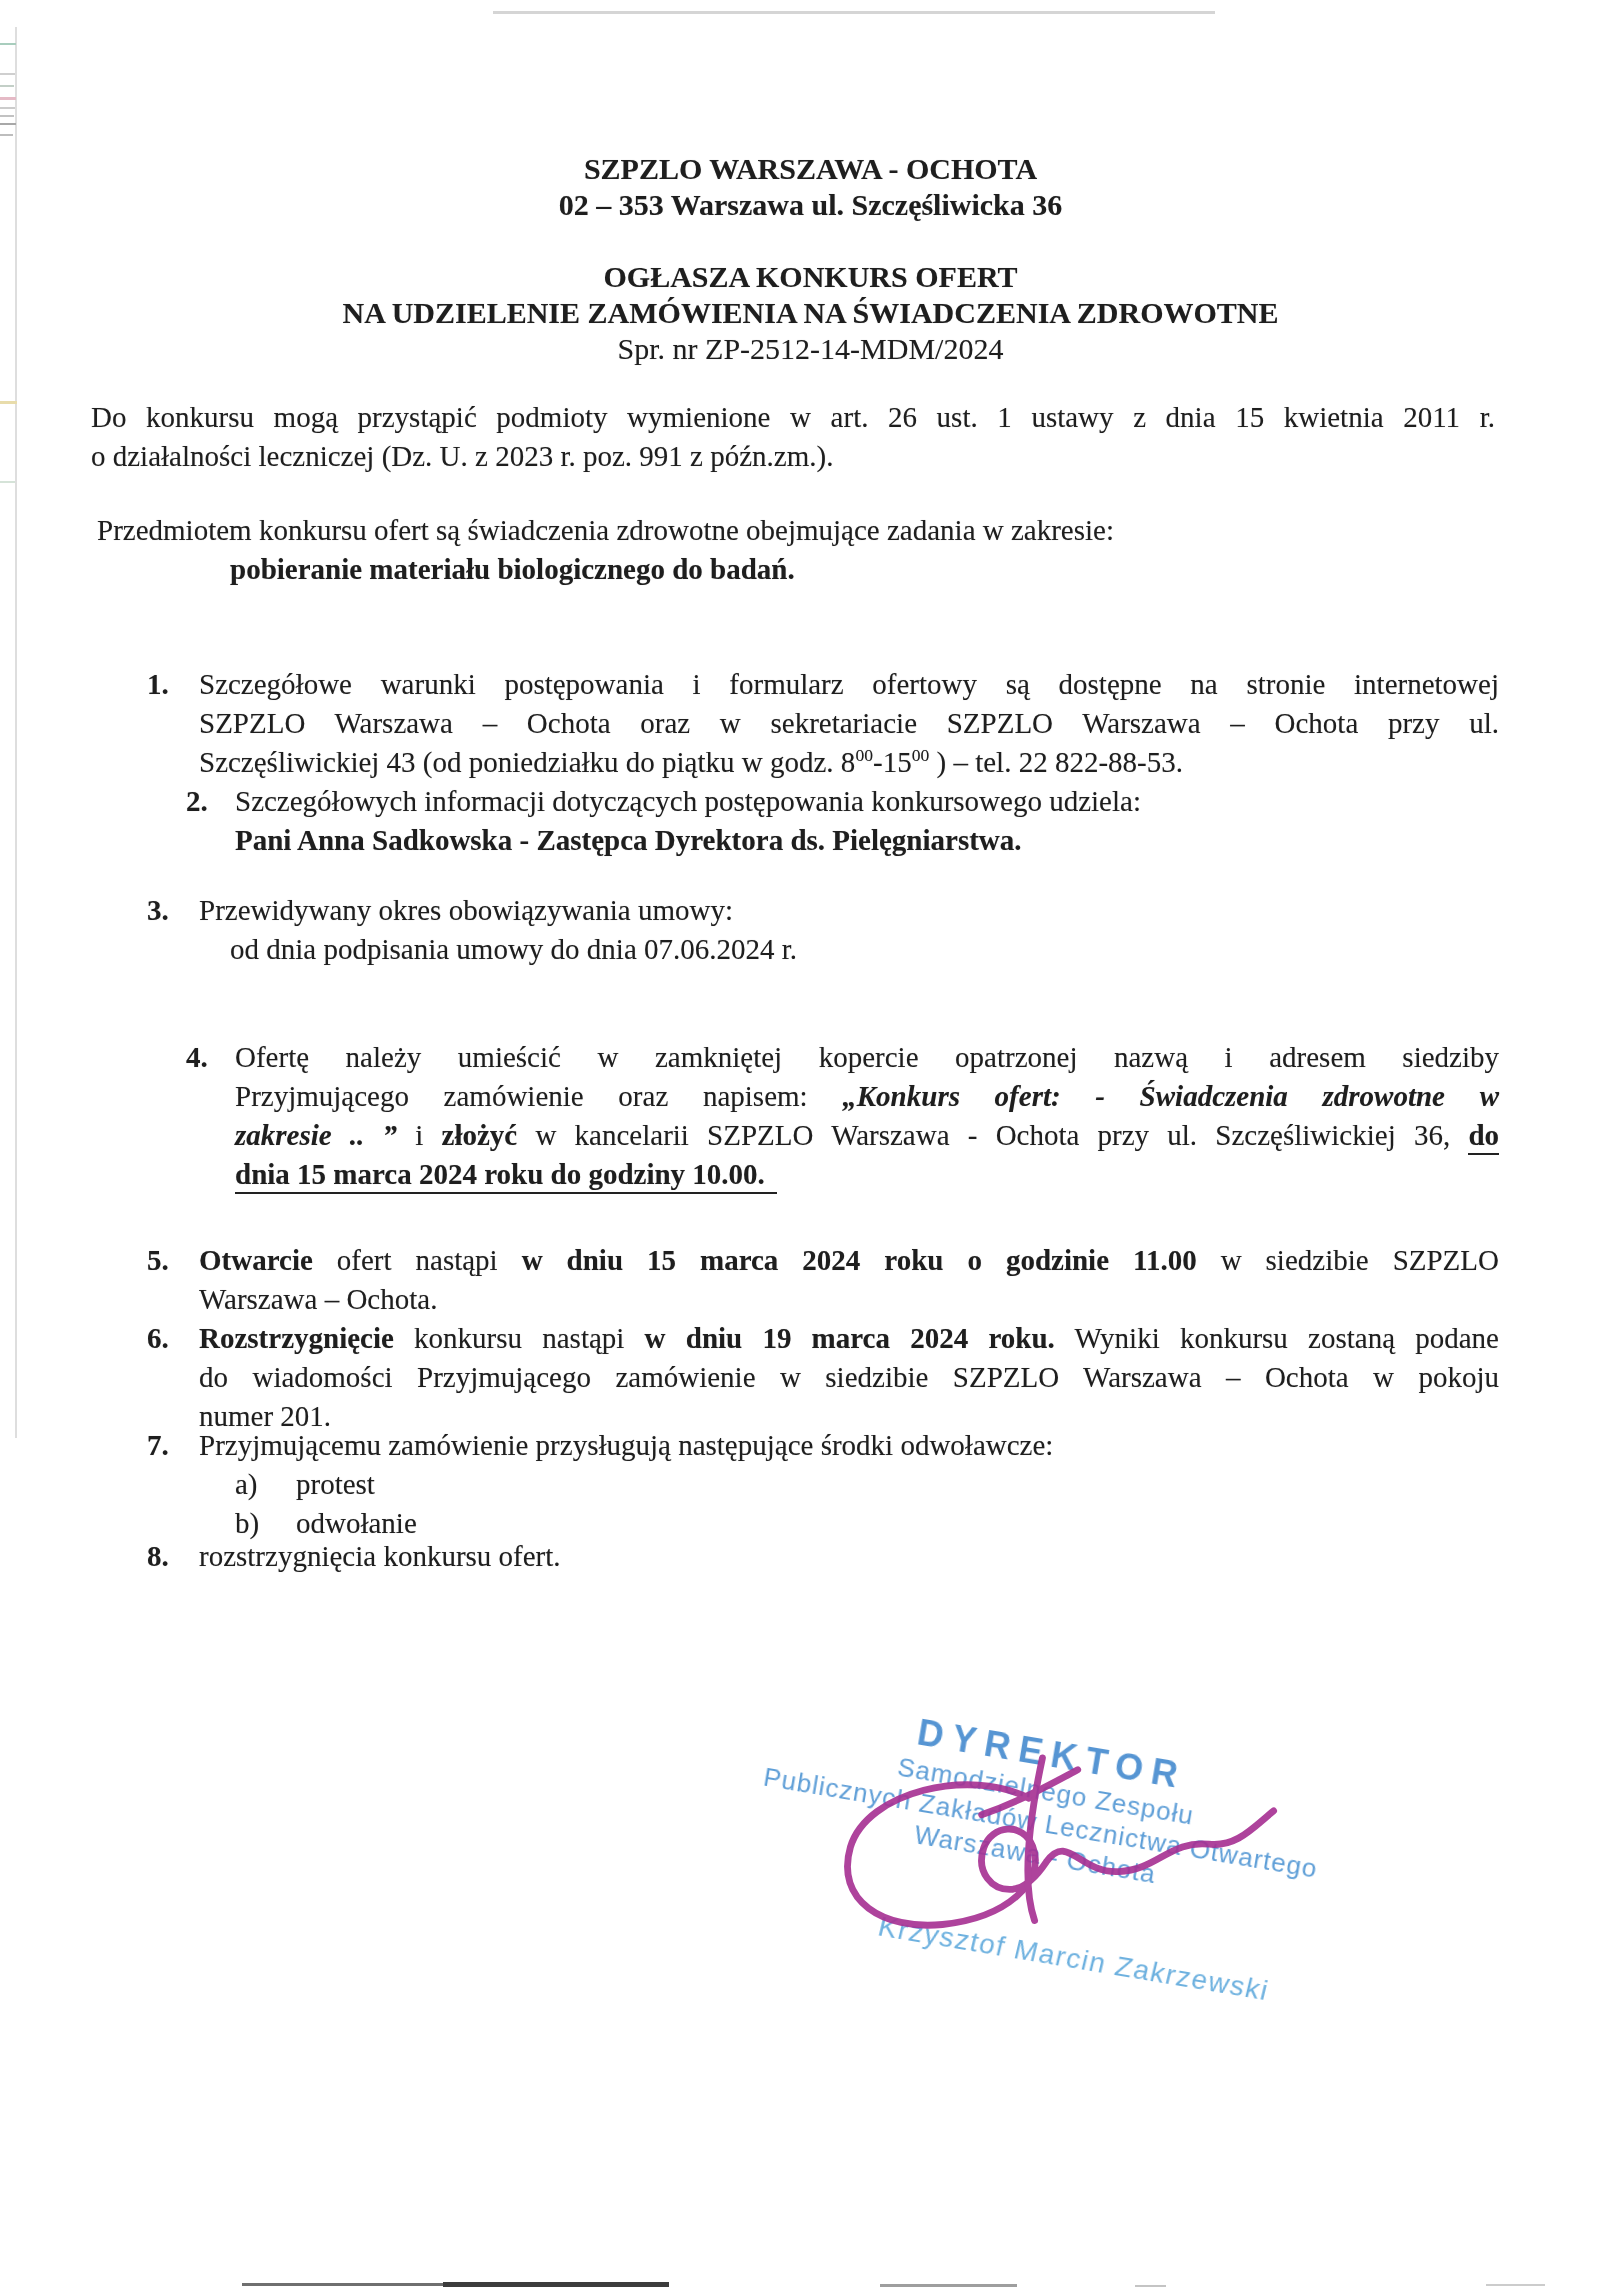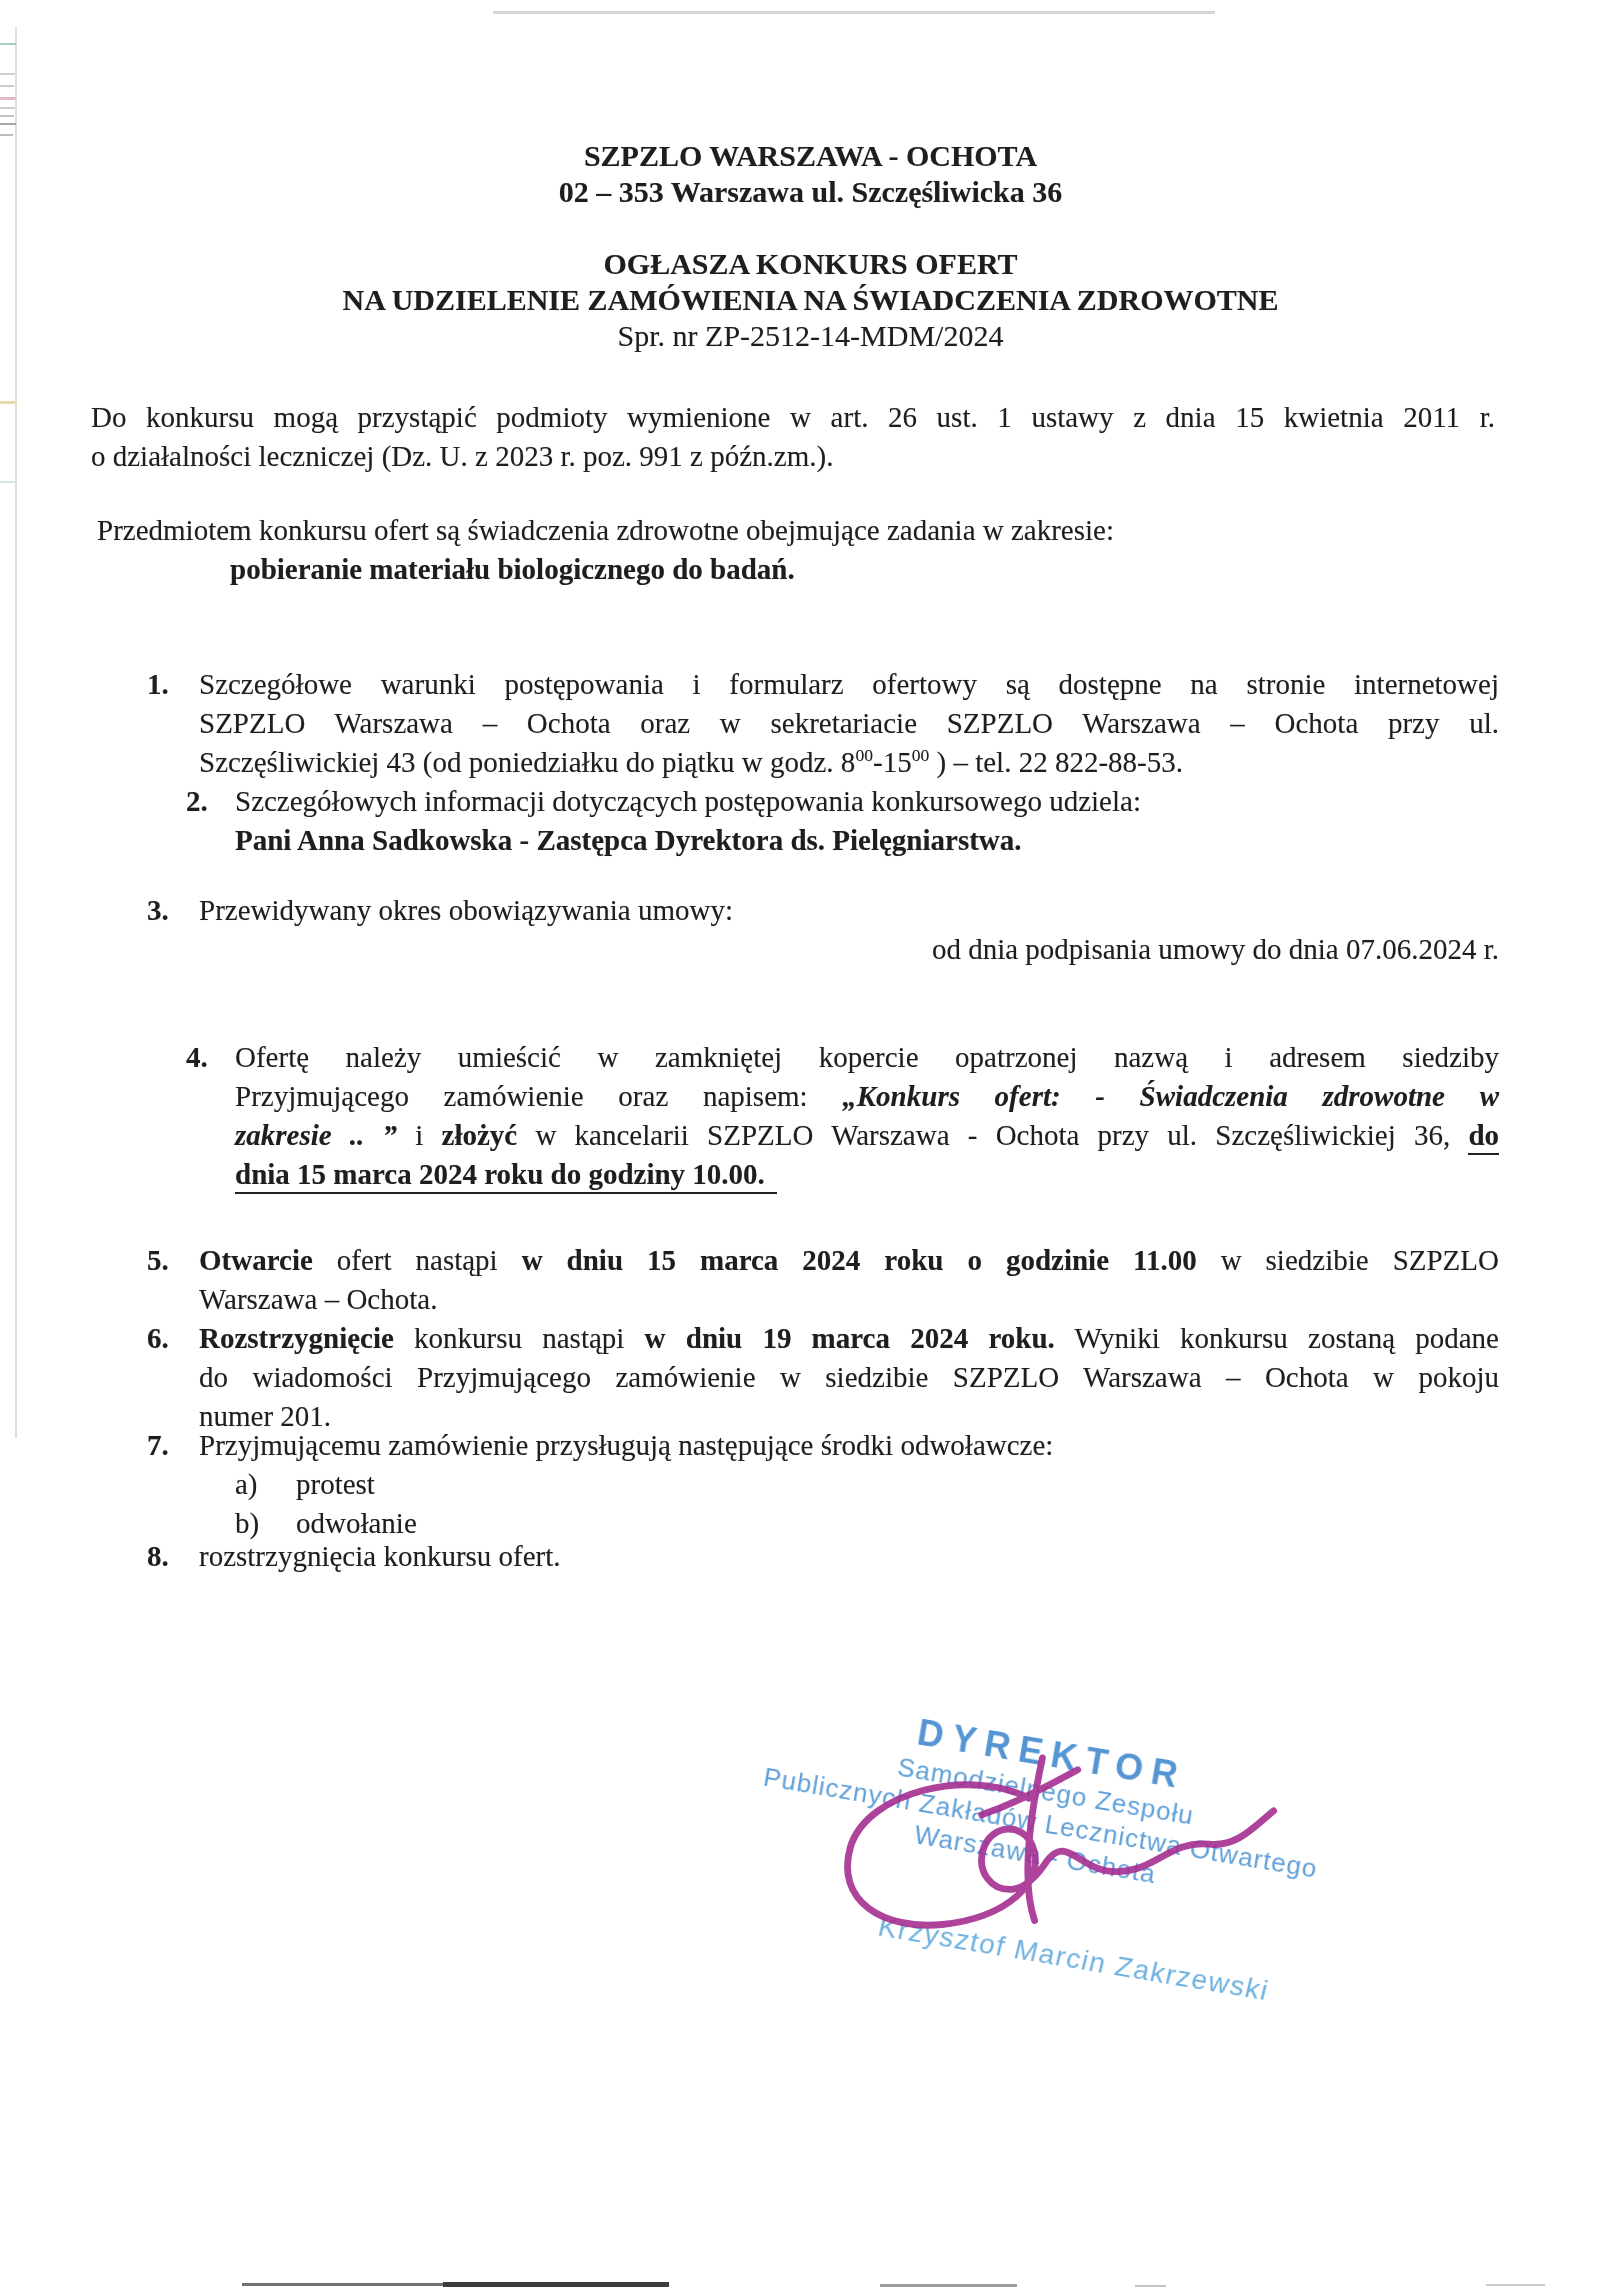--- a/index.html
+++ b/index.html
@@ -6,42 +6,42 @@
   body{
     width:1621px;height:2293px;
     background:#ffffff;
     position:relative;overflow:hidden;
     font-family:"Liberation Serif", serif;
     color:#1e1e1e;
   }
   .doc{position:absolute;inset:0;text-shadow:0 0 0.8px rgba(40,40,40,.35);}
 
   
-  .header{position:absolute;top:138px;left:0;right:0;text-align:center;
+  .header{position:absolute;top:151px;left:0;right:0;text-align:center;
           font-size:30px;font-weight:700;line-height:36px;}
   .header .hgap{height:36px;}
   .header .case-number{font-weight:400;}
 
   
   .bodytext{font-size:29px;line-height:39px;}
   .intro-1{position:absolute;top:398px;left:91px;width:1404px;}
   .intro-2{position:absolute;top:511px;left:97px;width:1404px;}
   .subject-scope{font-weight:700;margin-left:133px;}
 
   .jline{text-align:justify;text-align-last:justify;}
 
   .list{position:absolute;top:665px;left:0;width:1621px;}
   .item{position:relative;margin:0 122px 0 147px;padding-left:52px;}
   .item.indented{margin-left:186px;padding-left:49px;}
   .item .num{position:absolute;left:0;top:0;font-weight:700;}
   .b{font-weight:700;}
   .bi{font-weight:700;font-style:italic;}
   .bu{font-weight:700;border-bottom:2.9px solid #222;padding-bottom:2px;text-align:center;}
   .bu.tail{padding-right:11.8px;}
-  .indent32{margin-left:31px;text-align:right;}
+  .indent32{margin-left:31px;}
   .sub{margin-left:36px;}
   .sub-label{display:inline-block;width:61px;}
   sup{font-size:17.6px;vertical-align:super;line-height:0;}
 
   #i3{margin-top:31px;}
   #i4{margin-top:69px;}
   #i5{margin-top:47px;}
   #i7{margin-top:-9.8px;}
   #i8{margin-top:-5.9px;}
 

